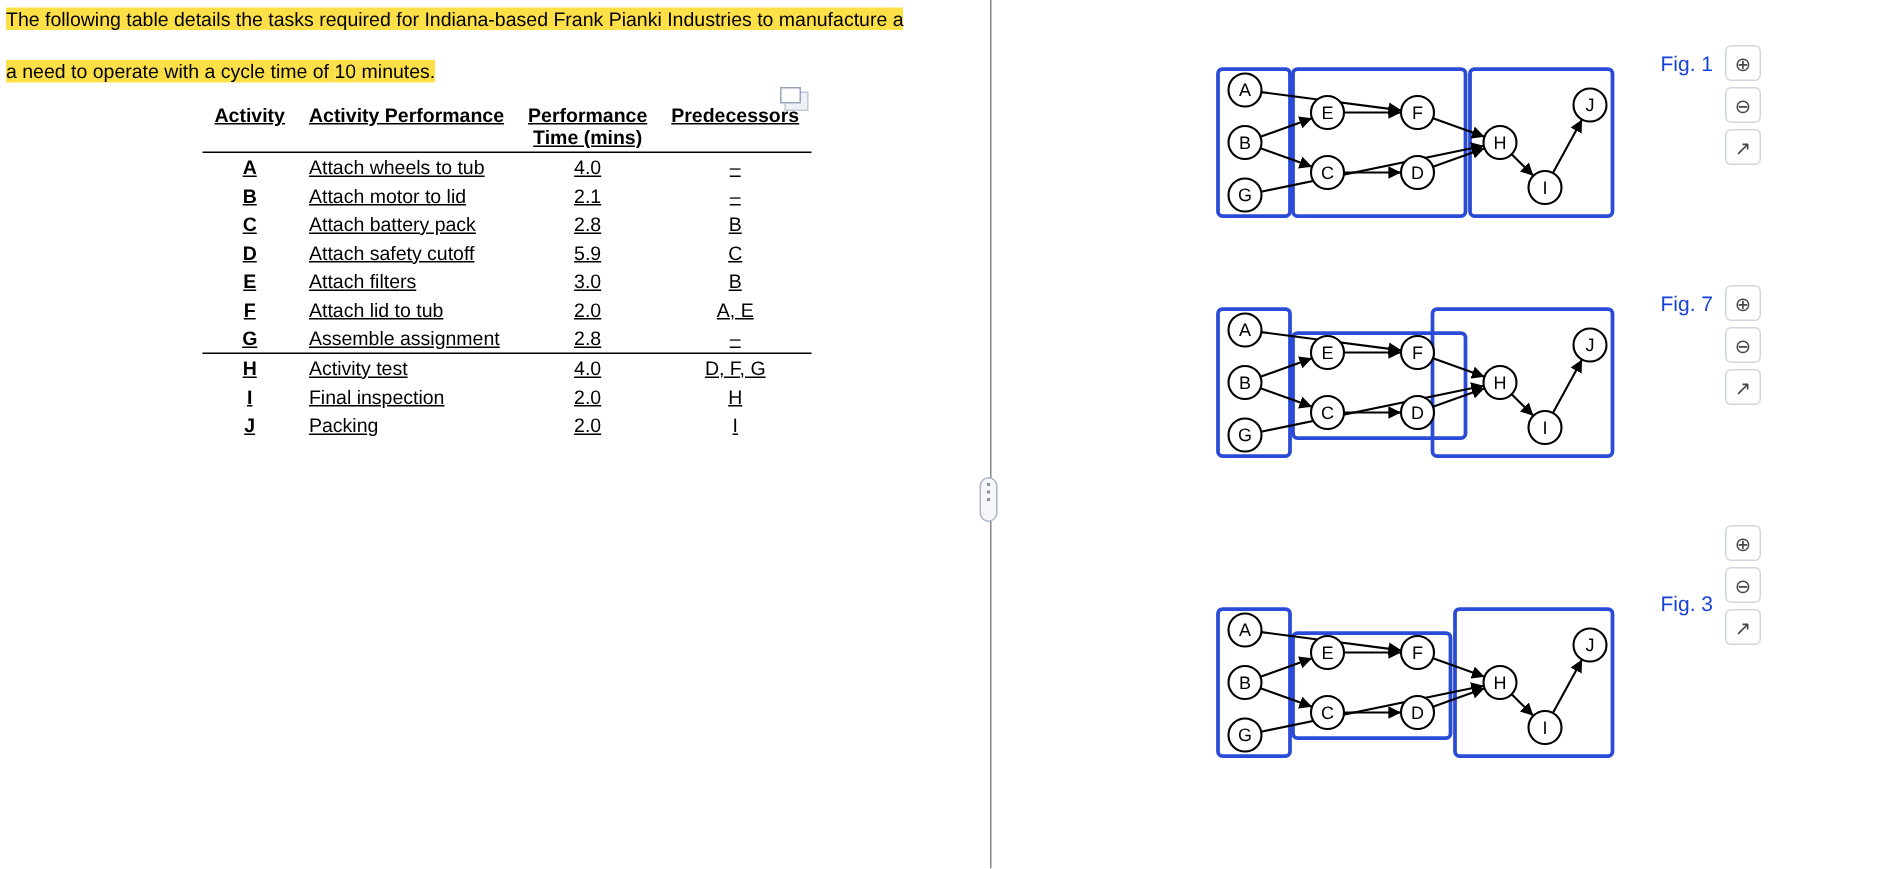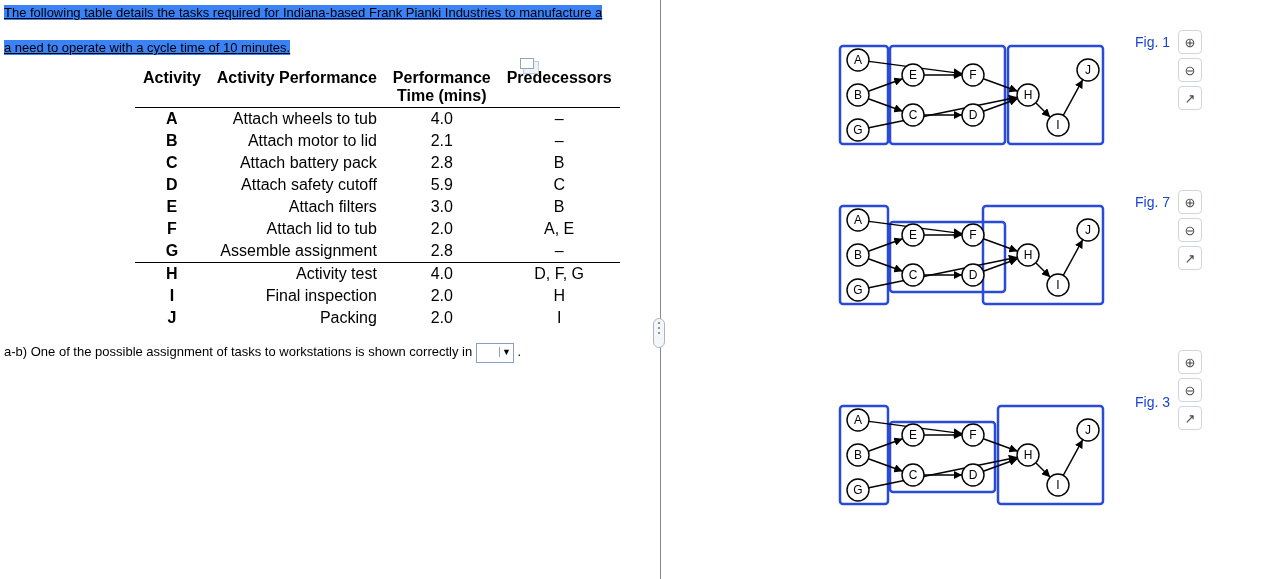--- a/index.html
+++ b/index.html
@@ -18,32 +18,33 @@
   position: absolute;
   left: 0; top: 0;
   width: 650px;
   height: 579px;
   padding: 0;
 }
 .intro {
   padding: 4px 4px 2px 4px;
   line-height: 1.35;
 }
-.hl { background: #3b82f6; text-decoration: underline; }
+.hl { background: #fde047; }
 .table-wrap { margin: 8px 0 0 135px; }
 table.task { border-collapse: collapse; }
 table.task th, table.task td {
   padding: 2px 8px;
   text-align: center;
-  font-size: 16px;
+  font-size: 13px;
   vertical-align: top;
   white-space: nowrap;
+  text-decoration: underline;
 }
 table.task th { font-weight: bold; }
-table.task td.desc { text-align: right; white-space: normal; max-width: 150px; }
+table.task td.desc { text-align: left; white-space: normal; max-width: 150px; }
 table.task thead tr th { border-bottom: 1px solid #000; }
 tr.sep td { border-top: 1px solid #000; }
 .question-row {
   margin: 14px 0 0 4px;
 }
 .dropdown {
   display: inline-block;
   width: 38px; height: 20px;
   border: 1px solid #8aa0c0;
   background: #fff;
@@ -85,21 +86,21 @@
   position: absolute;
   left: 653px; top: 318px;
   width: 12px; height: 30px;
   border: 1px solid #aeb5c2;
   border-radius: 6px;
   background: #f5f6f8;
 }
 .handle .d { width:2px; height:2px; background:#8892a0; margin:3px auto 0; }
 .right-pane {
   position: absolute;
-  left: 698px; top: 0; right: 0;
+  left: 670px; top: 0; right: 0;
   height: 494px;
 }
 .fig {
   position: absolute;
   width: 290px; height: 130px;
 }
 .fig-label {
   position: absolute;
   right: -52px; top: -6px;
   color: #1943d6;
@@ -207,25 +208,20 @@
           <tr>
             <td><b>J</b></td>
             <td class="desc">Packing</td>
             <td>2.0</td>
             <td>I</td>
           </tr>
         </tbody>
     </table>
   </div>
 
-  <div class="question-row">
-    <span>a-b) One of the possible assignment of tasks to workstations is shown correctly in</span>
-    <span class="dropdown"></span>
-    <span>.</span>
-  </div>
 </div>
 
 <div class="divider"></div>
 <div class="handle">
   <div class="d"></div>
     <div class="d"></div>
     <div class="d"></div>
 </div>
 
 <div class="right-pane">

